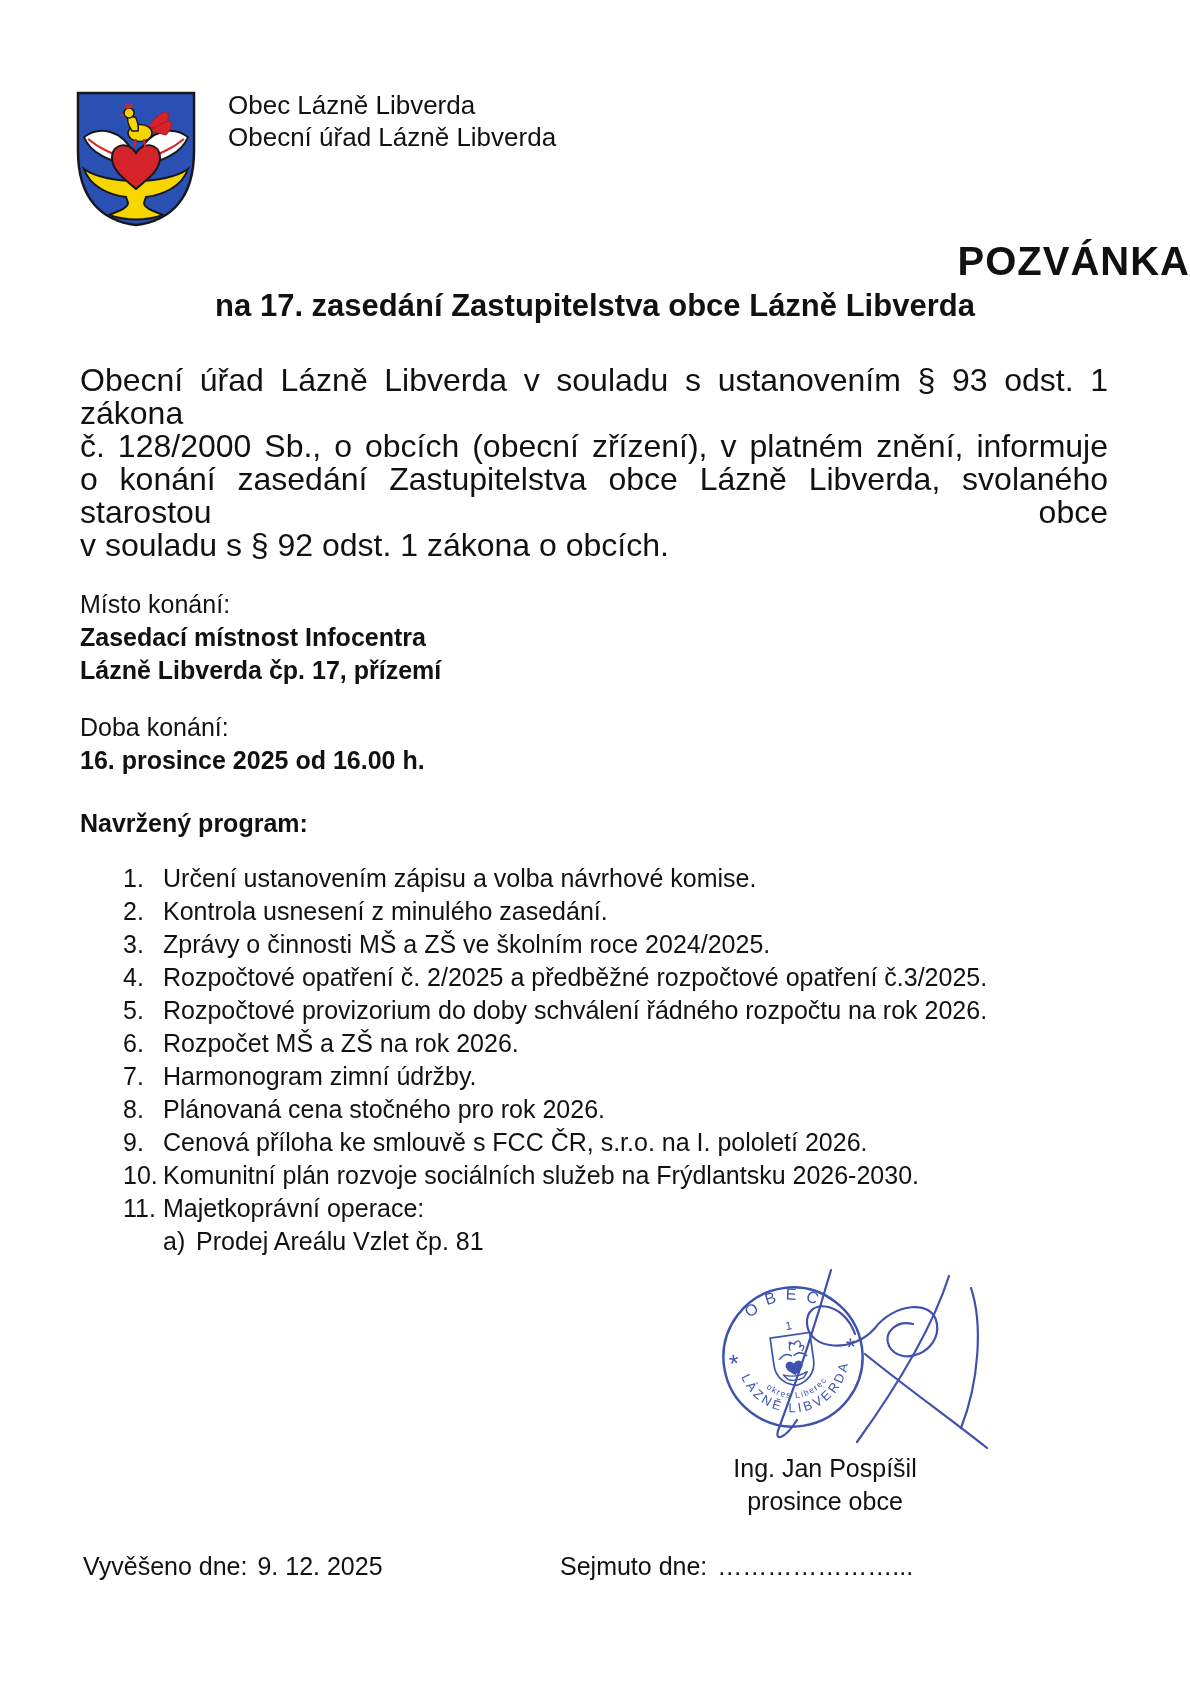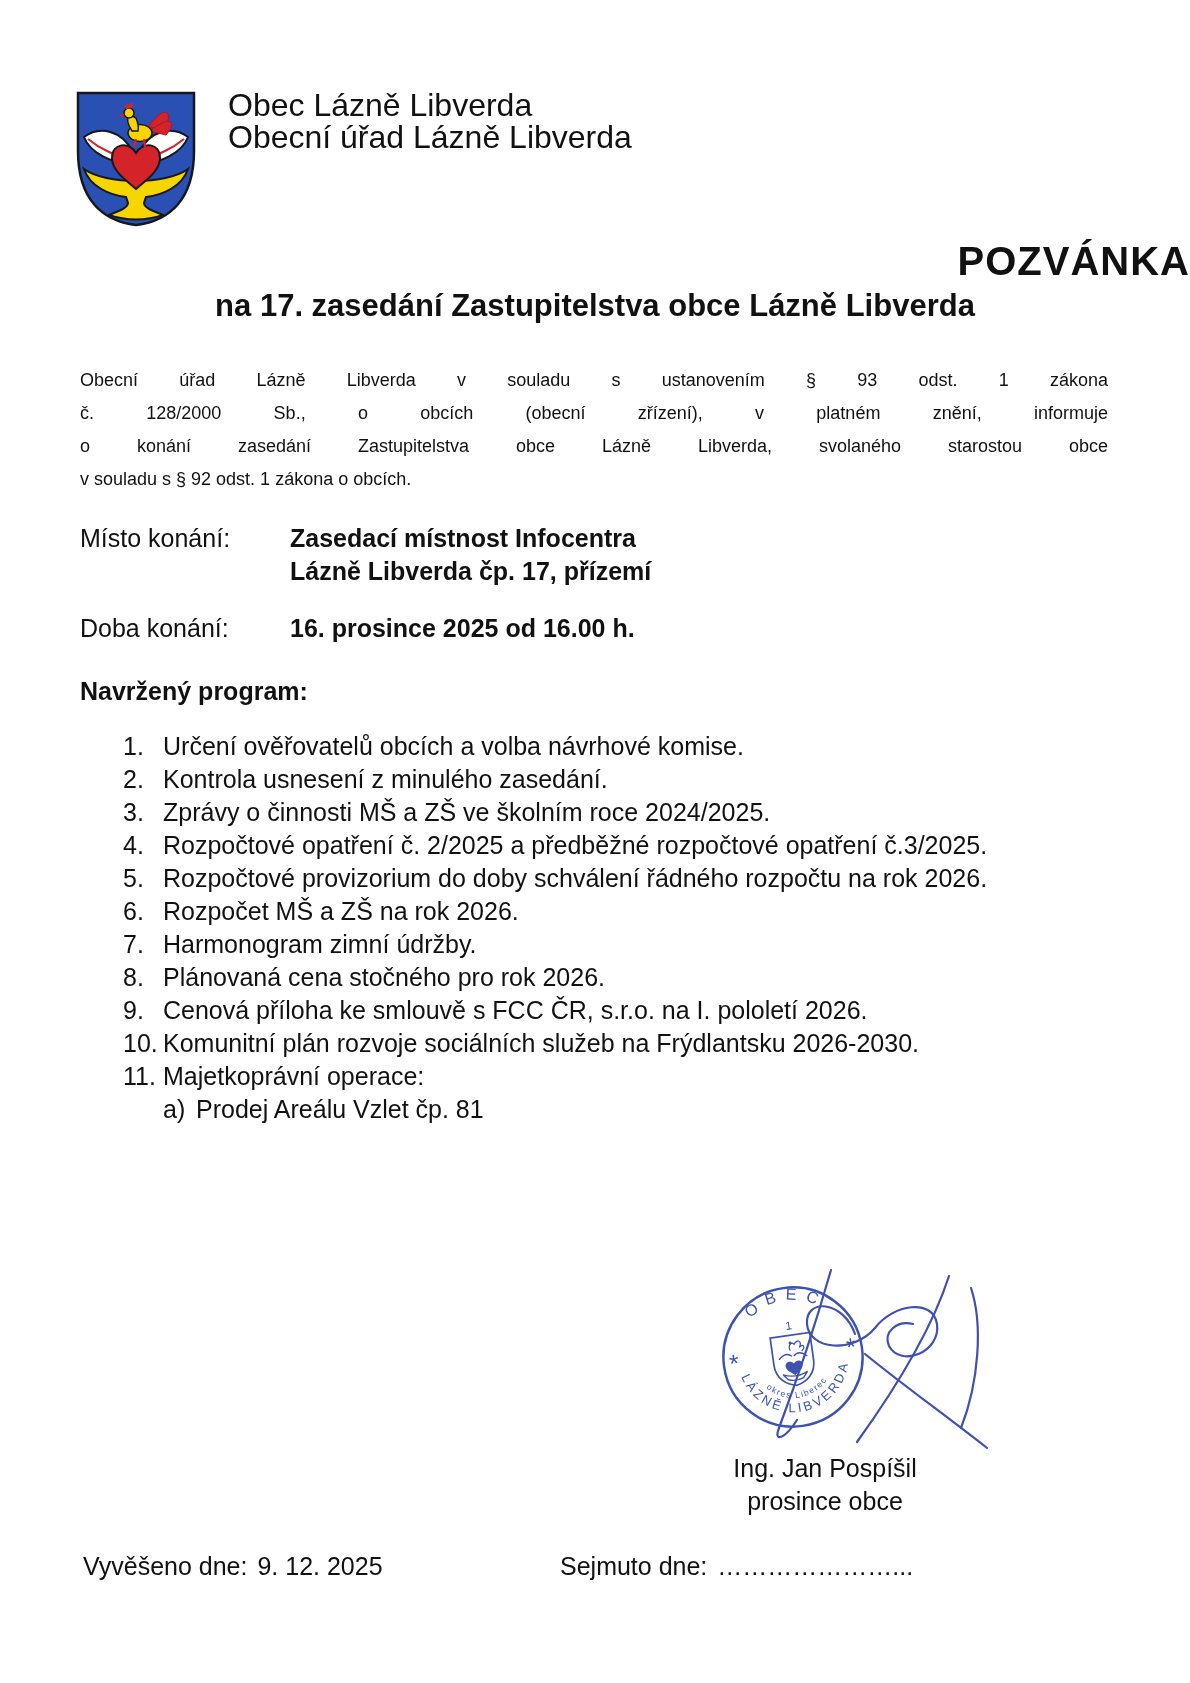--- a/index.html
+++ b/index.html
@@ -7,30 +7,30 @@
     position:relative;
     width:1190px;height:1683px;
     background:#ffffff;
     overflow:hidden;
     font-family:"Liberation Sans", sans-serif;
     color:#111;
   }
   
   .header{display:flex;margin:87px 0 0 70px;}
   .crest{width:132px;height:140px;flex:0 0 auto;}
-  .org{margin-left:26px;padding-top:2px;font-size:32px;line-height:32px;}
+  .org{margin-left:26px;padding-top:2px;font-size:26px;line-height:32px;}
   
   .title{margin-top:12px;text-align:right;font-size:40px;font-weight:bold;letter-spacing:1px;}
   .subtitle{margin-top:4px;text-align:center;font-size:31px;font-weight:bold;}
   
-  .intro{margin:40px 82px 0 80px;font-size:18px;line-height:33px;}
+  .intro{margin:40px 82px 0 80px;font-size:32px;line-height:33px;}
   .intro-line{text-align:justify;text-align-last:justify;}
   .intro-line:last-child{text-align-last:left;}
   
-  .detail-row{display:flex;margin:26px 80px 0 80px;font-size:25px;line-height:33px;}
+  .detail-row{display:flex;margin:26px 80px 0 80px;font-size:25px;line-height:33px;flex-direction:column;}
   .detail-row.time{margin-top:24px;}
   .detail-label{width:210px;flex:0 0 auto;}
   .detail-value{font-weight:bold;}
   
   .program-heading{margin:30px 0 0 80px;font-size:25px;line-height:33px;font-weight:bold;}
   .program-list{margin:22px 80px 0 123px;font-size:25px;line-height:33px;}
   .prog-row{display:flex;}
   .prog-num{width:40px;flex:0 0 auto;}
   .prog-text{flex:1;}
   .prog-sub{display:flex;margin-left:40px;}
@@ -100,21 +100,21 @@
   </div>
   <div class="detail-row time">
     <div class="detail-label">Doba konání:</div>
     <div class="detail-value">16. prosince 2025 od 16.00 h.</div>
   </div>
 
   <div class="program-heading">Navržený program:</div>
   <div class="program-list">
     <div class="prog-row">
         <span class="prog-num">1.</span>
-        <span class="prog-text">Určení ověřovatelů obcích a volba návrhové komise.</span>
+        <span class="prog-text">Určení ustanovením zápisu a volba návrhové komise.</span>
       </div>
     <div class="prog-row">
         <span class="prog-num">2.</span>
         <span class="prog-text">Kontrola usnesení z minulého zasedání.</span>
       </div>
     <div class="prog-row">
         <span class="prog-num">3.</span>
         <span class="prog-text">Zprávy o činnosti MŠ a ZŠ ve školním roce 2024/2025.</span>
       </div>
     <div class="prog-row">

